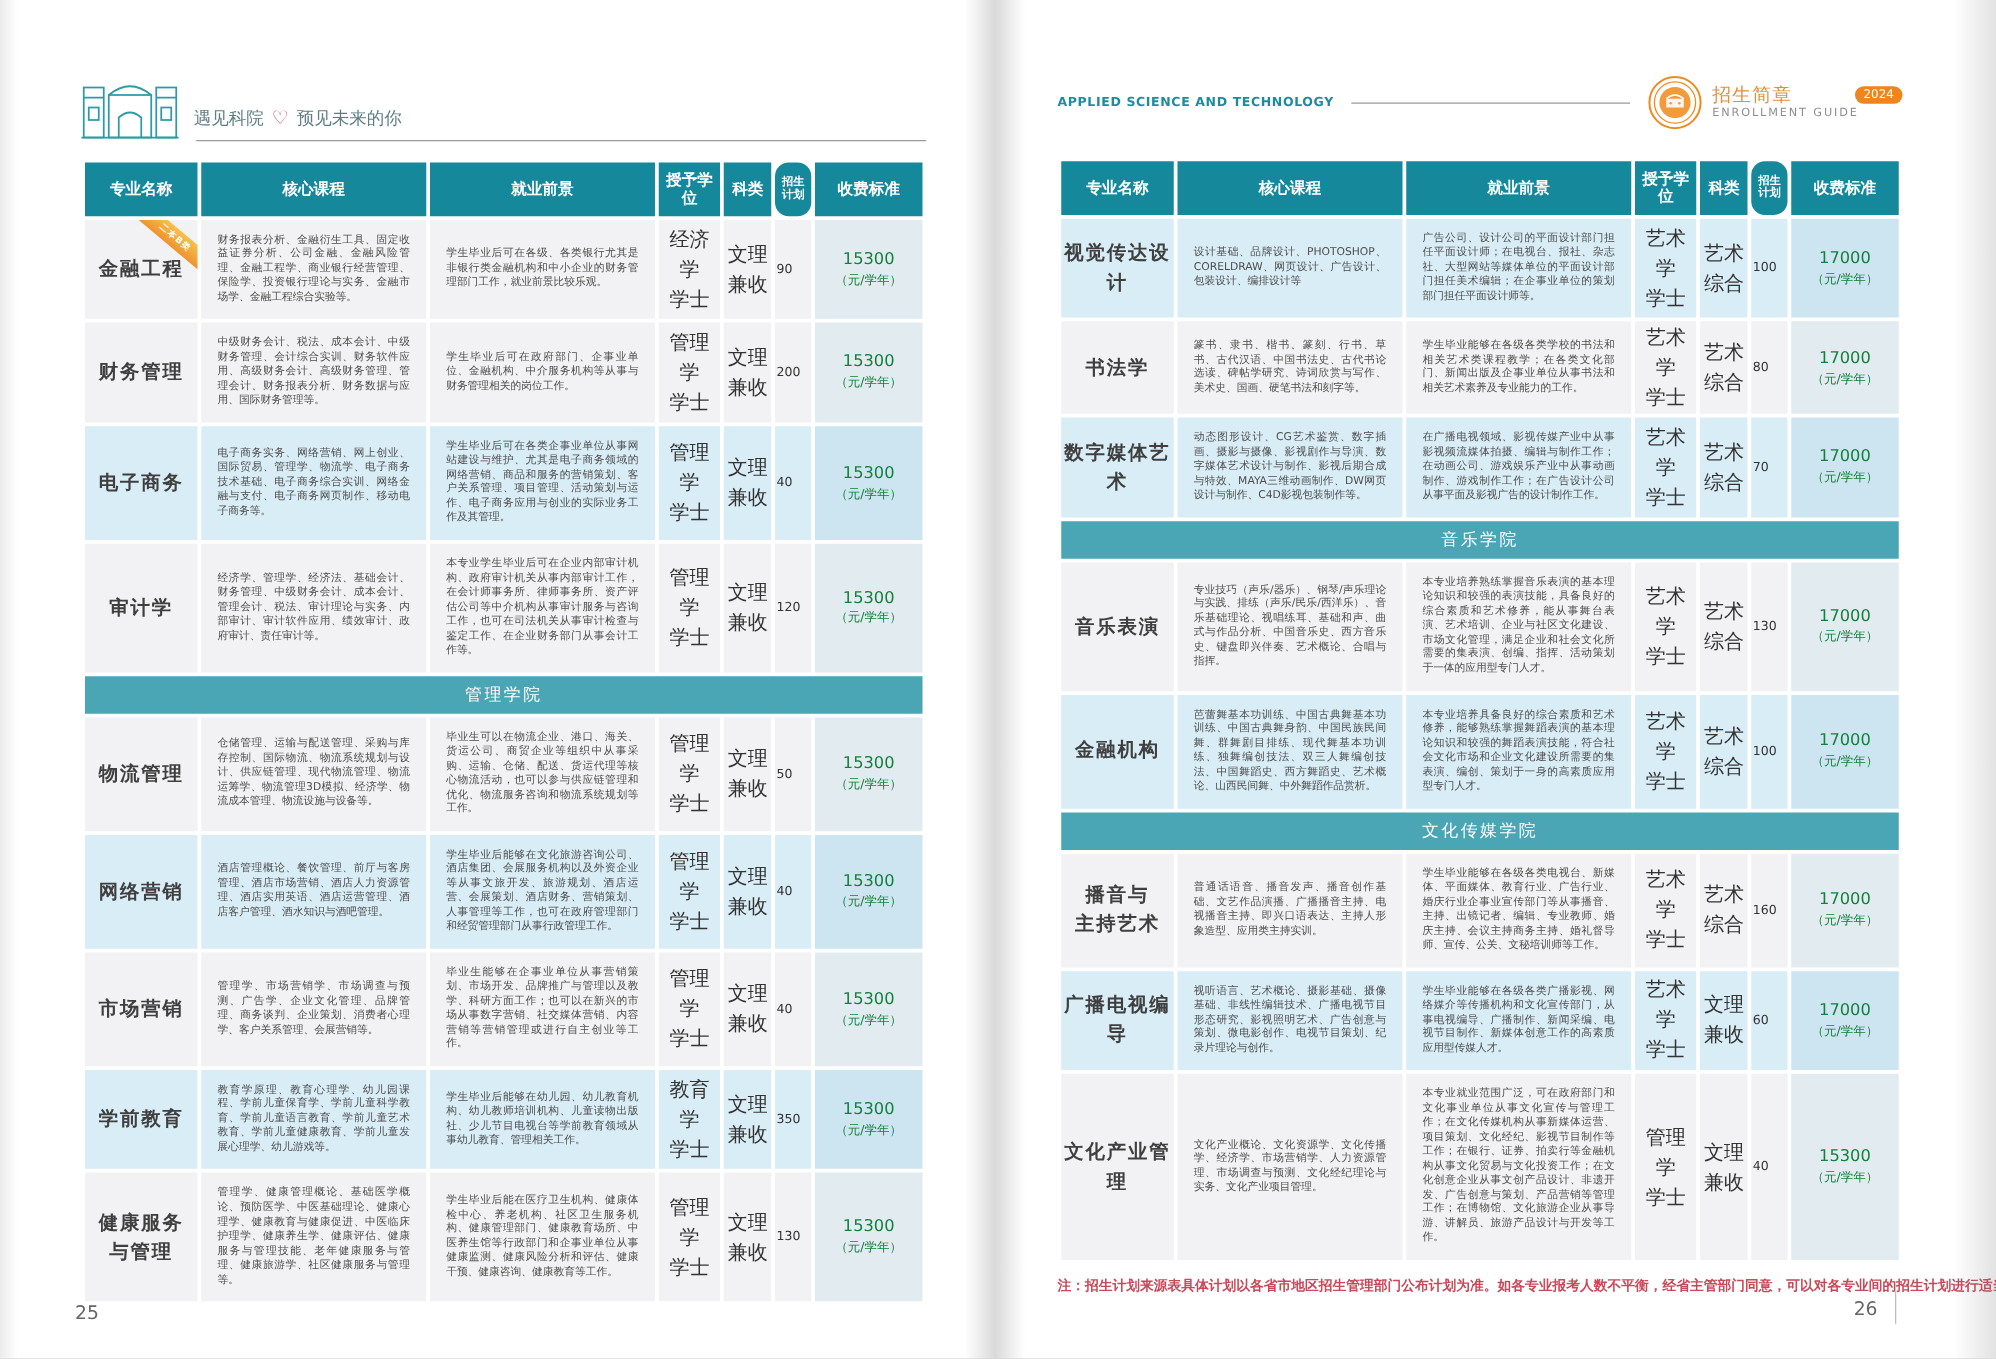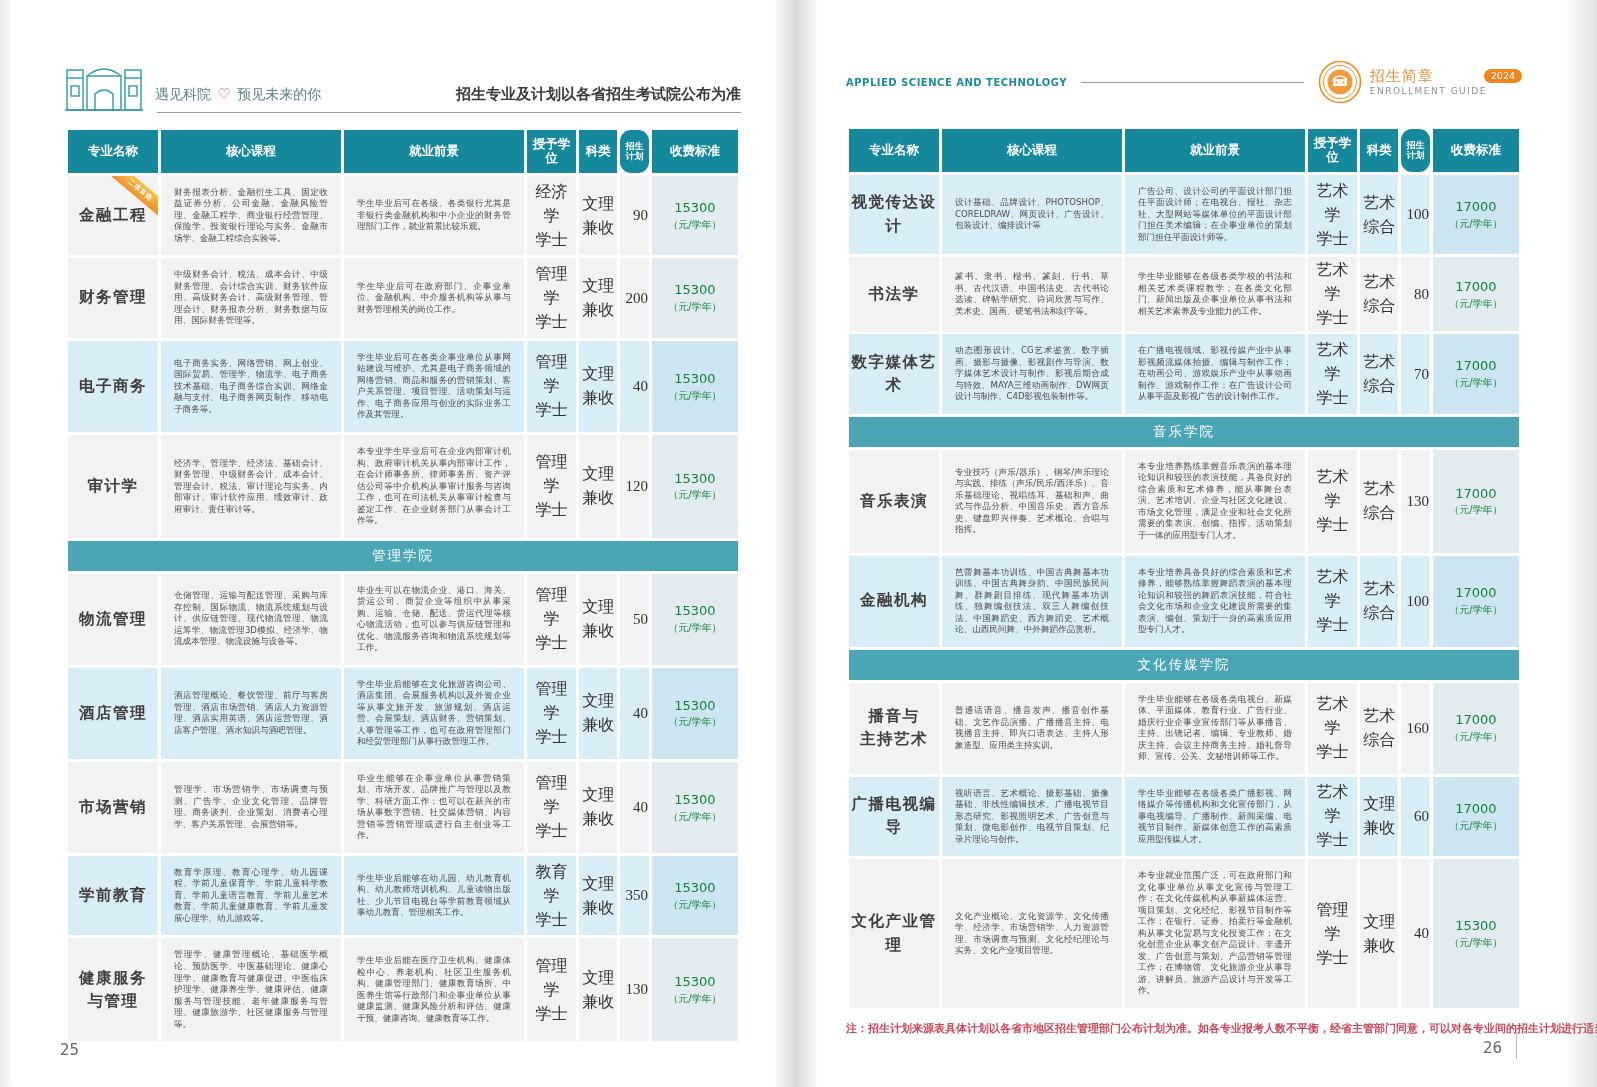--- a/index.html
+++ b/index.html
@@ -48,21 +48,21 @@
   td.section{background:#4aa5b5;color:#fff;text-align:center;font-size:13.5px;letter-spacing:2px;padding:6px 2px;}
   td{vertical-align:middle;}
   tr.gray td{background:#f2f2f4;}
   tr.blue td{background:#d9edf7;}
   tr.gray td.fee{background:#e2ebf0;}
   tr.blue td.fee{background:#cde5f1;}
   td.name{text-align:center;font-size:15.5px;font-weight:600;color:#3f3f3f;letter-spacing:1.5px;
     position:relative;overflow:hidden;white-space:pre-line;line-height:1.5;}
   td.small-text{font-size:8.6px;color:#4c4c4c;line-height:1.34;text-align:justify;padding:11px 13px;}
   td.mid{text-align:center;font-size:16px;color:#333;line-height:1.5;white-space:pre-line;}
-  td.plan{text-align:right;font-size:15px;color:#333;font-family:Liberation Serif, serif;}
+  td.plan{text-align:left;font-size:10px;color:#333;}
   td.fee{text-align:center;color:#15803d;line-height:1.45;}
   td.fee .f1{font-size:13px;}
   td.fee .f2{font-size:10px;}
   .ribbon{position:absolute;top:7px;right:-19px;width:74px;transform:rotate(40deg);
     background:linear-gradient(to bottom,#f7c14d,#ee9330);color:#fff;font-size:7px;
     text-align:center;padding:2px 0;letter-spacing:1px;}
 
   .note{margin-top:10px;font-size:11px;color:#c84a5a;font-weight:bold;white-space:nowrap;}
 
   .pagenum{position:absolute;bottom:28px;font-size:15px;color:#666;}
@@ -88,21 +88,20 @@
         <line x1="60" y1="22" x2="76" y2="22"></line>
         <rect x="6" y="30" width="8" height="10"></rect>
         <rect x="64" y="30" width="8" height="10"></rect>
         <line x1="0" y1="54" x2="78" y2="54"></line>
       </svg>
       <div class="lp-slogan">
         <span>遇见科院</span>
         <span class="heart">♡</span>
         <span>预见未来的你</span>
       </div>
-      <div class="lp-notice">招生专业及计划以各省招生考试院公布为准</div>
     </div>
     <div class="lp-rule"></div>
 
     <div class="tbl-wrap">
       <div>
           <table class="majors">
             <colgroup>
               <col class="c-name">
               <col class="c-course">
               <col class="c-emp">
@@ -191,21 +190,21 @@
 学士</td>
                 <td class="mid">文理
 兼收</td>
                 <td class="plan">50</td>
                 <td class="fee">
                   <div class="f1">15300</div>
                   <div class="f2">（元/学年）</div>
                 </td>
               </tr>
               <tr class="blue">
-                <td class="name">酒店管理</td>
+                <td class="name">网络营销</td>
                 <td class="small-text">酒店管理概论、餐饮管理、前厅与客房管理、酒店市场营销、酒店人力资源管理、酒店实用英语、酒店运营管理、酒店客户管理、酒水知识与酒吧管理。</td>
                 <td class="small-text">学生毕业后能够在文化旅游咨询公司、酒店集团、会展服务机构以及外资企业等从事文旅开发、旅游规划、酒店运营、会展策划、酒店财务、营销策划、人事管理等工作，也可在政府管理部门和经贸管理部门从事行政管理工作。</td>
                 <td class="mid">管理学
 学士</td>
                 <td class="mid">文理
 兼收</td>
                 <td class="plan">40</td>
                 <td class="fee">
                   <div class="f1">15300</div>
                   <div class="f2">（元/学年）</div>

